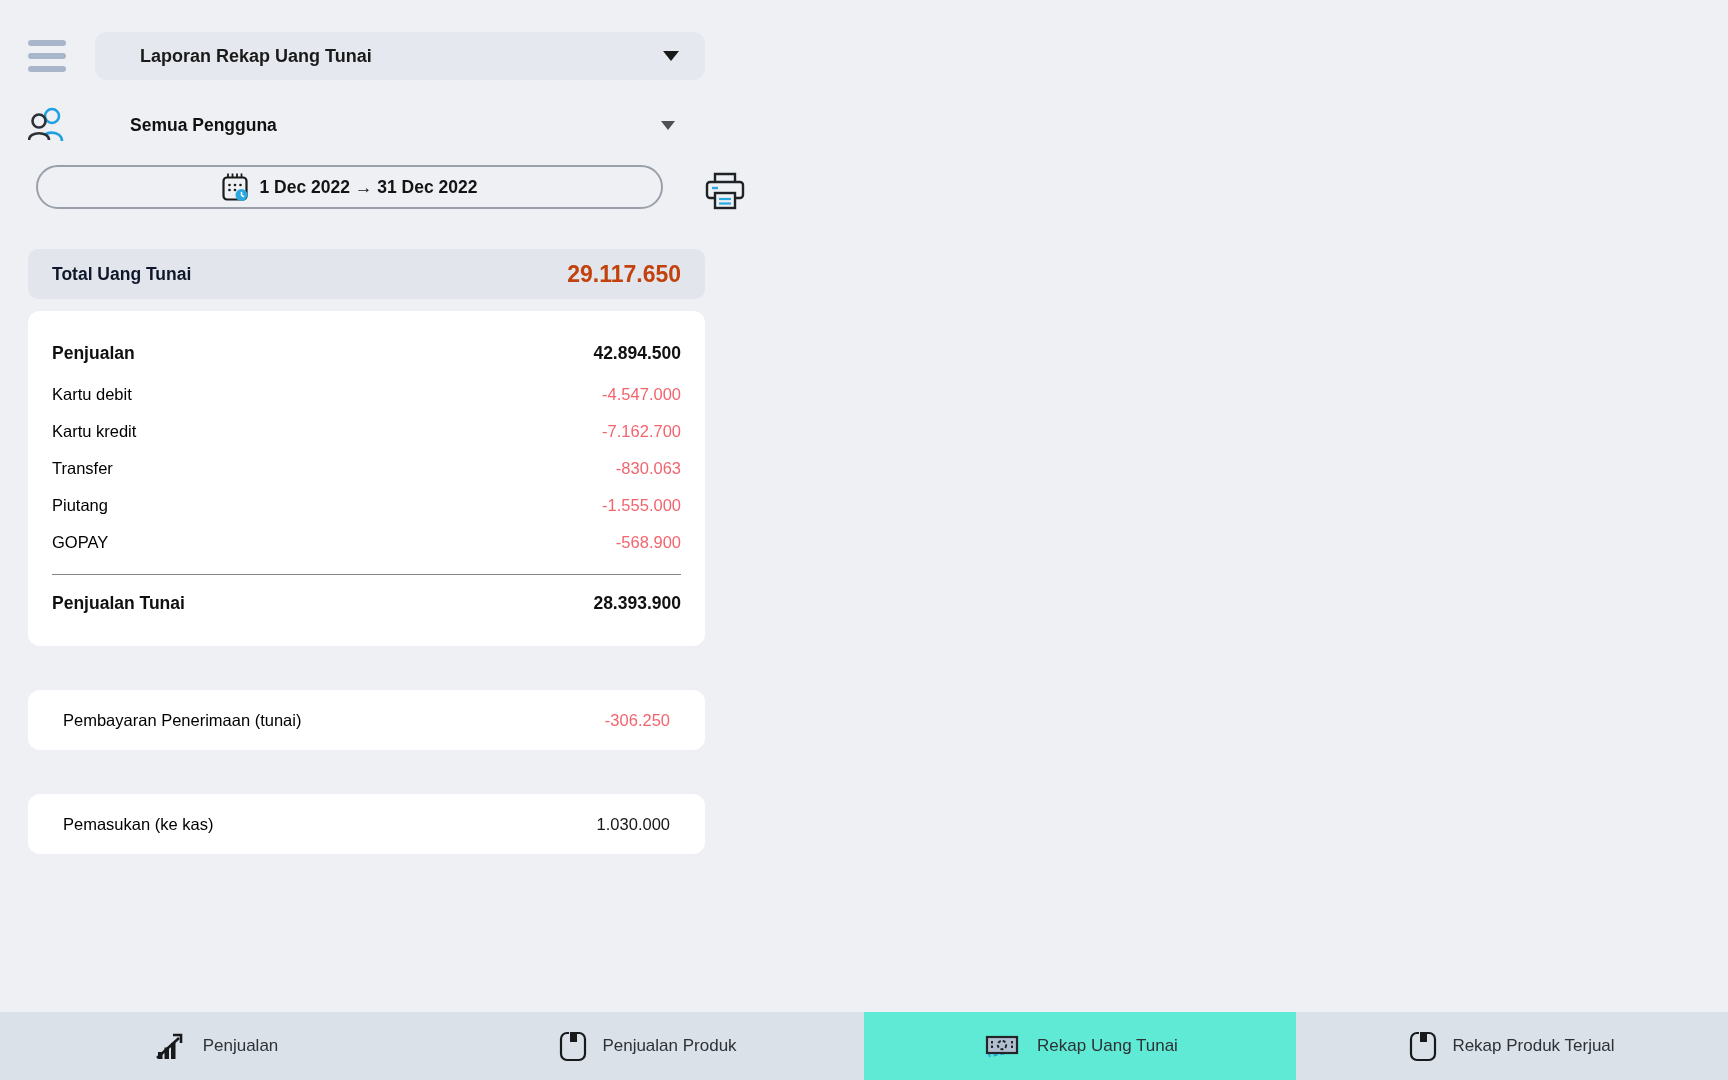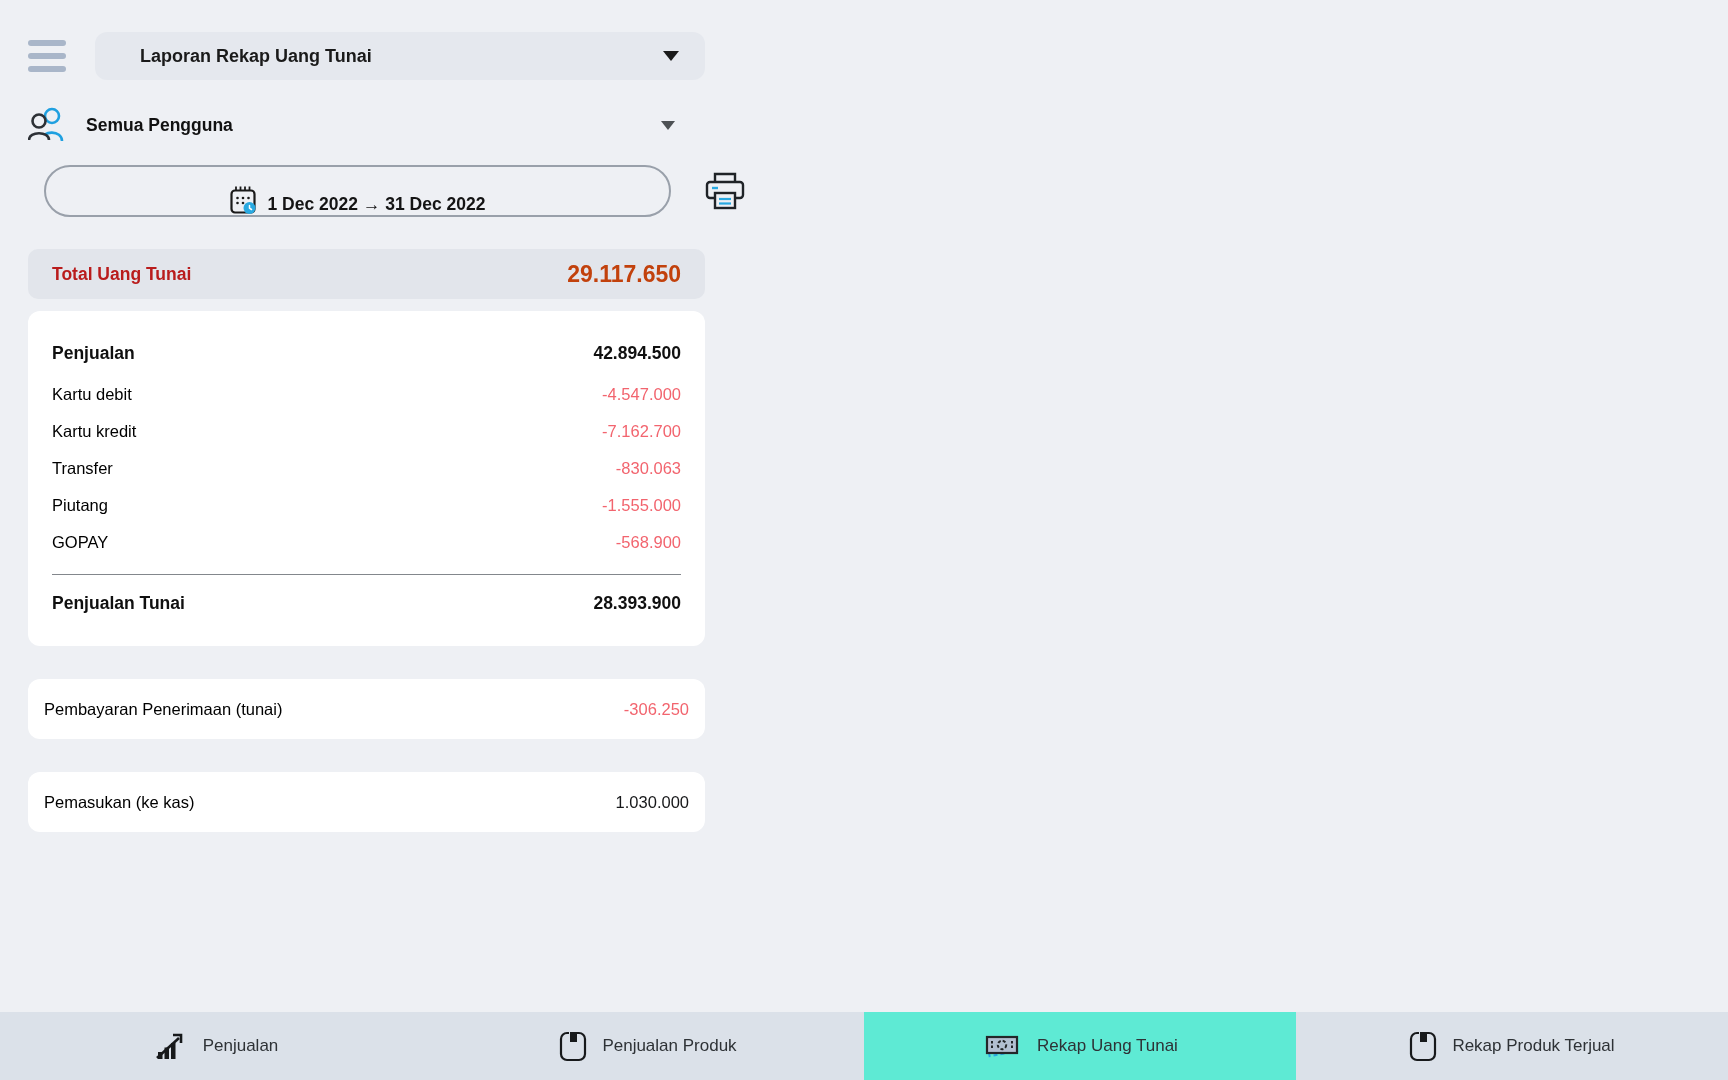--- a/index.html
+++ b/index.html
@@ -17,53 +17,53 @@
   .row1 { margin-top:32px; display:flex; align-items:center; height:48px; }
   .hamburger { width:38px; height:32px; display:flex; flex-direction:column; justify-content:space-between; cursor:pointer; }
   .hamburger span { display:block; height:6px; border-radius:3px; background:#a9b6c9; }
   .report-select {
     margin-left:29px; width:610px; height:48px; background:#e5e8ee;
     border-radius:12px; display:flex; align-items:center; cursor:pointer;
   }
   .report-select .lbl { font-weight:700; font-size:18px; margin-left:45px; color:#1a1a1a; }
   .caret { width:0; height:0; border-left:8px solid transparent; border-right:8px solid transparent; border-top:10px solid #1a1a1a; margin-left:auto; margin-right:26px; }
   
-  .row2 { margin-top:26px; display:flex; align-items:center; height:38px; width:677px; }
+  .row2 { margin-top:26px; display:flex; align-items:center; height:38px; width:677px;gap:44px; }
   .users-ic { width:38px; height:36px; }
   .row2 .lbl { font-weight:700; font-size:17.5px; margin-left:20px; color:#111; }
   .caret-sm { width:0; height:0; border-left:7px solid transparent; border-right:7px solid transparent; border-top:9px solid #4d5154; margin-left:auto; margin-right:30px; }
   
   .row3 { margin-top:21px; height:54px; position:relative; }
   .date-pill {
-    position:absolute; left:16px; top:0; width:627px; height:52px;
+    position:absolute; left:8px; top:0; width:627px; height:44px;
     border:2px solid #99a0aa; border-radius:26px;
-    display:flex; align-items:flex-end; justify-content:center; gap:11px; cursor:pointer;
+    display:flex; align-items:center; justify-content:center; gap:11px; cursor:pointer;
   }
   .date-pill .lbl { font-weight:700; font-size:17.5px; color:#141414; }
   .print-btn { position:absolute; left:675px; top:4px; width:44px; height:44px; cursor:pointer; }
   
   .total-row {
     margin-top:30px; width:677px; height:50px; background:#e2e5eb; border-radius:10px;
     display:flex; align-items:center; justify-content:space-between; padding:0 24px;
   }
-  .total-row .lbl { font-weight:700; font-size:17.5px; color:#b91c1c; }
+  .total-row .lbl { font-weight:700; font-size:17.5px; color:#0f172a; }
   .total-row .val { font-weight:700; font-size:23px; color:#c2410c; }
   
   .card {
     width:677px; background:#ffffff; border-radius:12px; padding:20px 24px;
   }
   .card1 { margin-top:12px; }
   .card-row { display:flex; align-items:center; justify-content:space-between; padding:9px 0; font-size:16.5px; }
   .card-row.emph { padding:12px 0; }
   .card-row.emph .lbl, .card-row.emph .val { font-weight:700; font-size:17.5px; color:#101010; }
   .card-row .lbl { color:#000000; }
   .card-row .val.neg { color:#f2646e; }
   .card-row .val.pos { color:#17181a; }
   .divider { border:none; border-top:1px solid #83878c; margin:13px 0 6px 0; }
-  .card.single { margin-top:33px; padding:18px 16px; }
+  .card.single { margin-top:44px; padding:18px 35px; }
   .card.single .card-row { padding:0; height:24px; }
   
   .tabbar {
     position:absolute; left:0; bottom:0; width:1728px; height:68px;
     background:#dbe1e9; display:flex;
   }
   .tab { flex:1 1 0; display:flex; align-items:center; justify-content:center; gap:15px; cursor:pointer; }
   .tab.active { background:#5eead4; }
   .tab .lbl { font-size:17px; color:#2e3236; }
   svg { display:block; }

